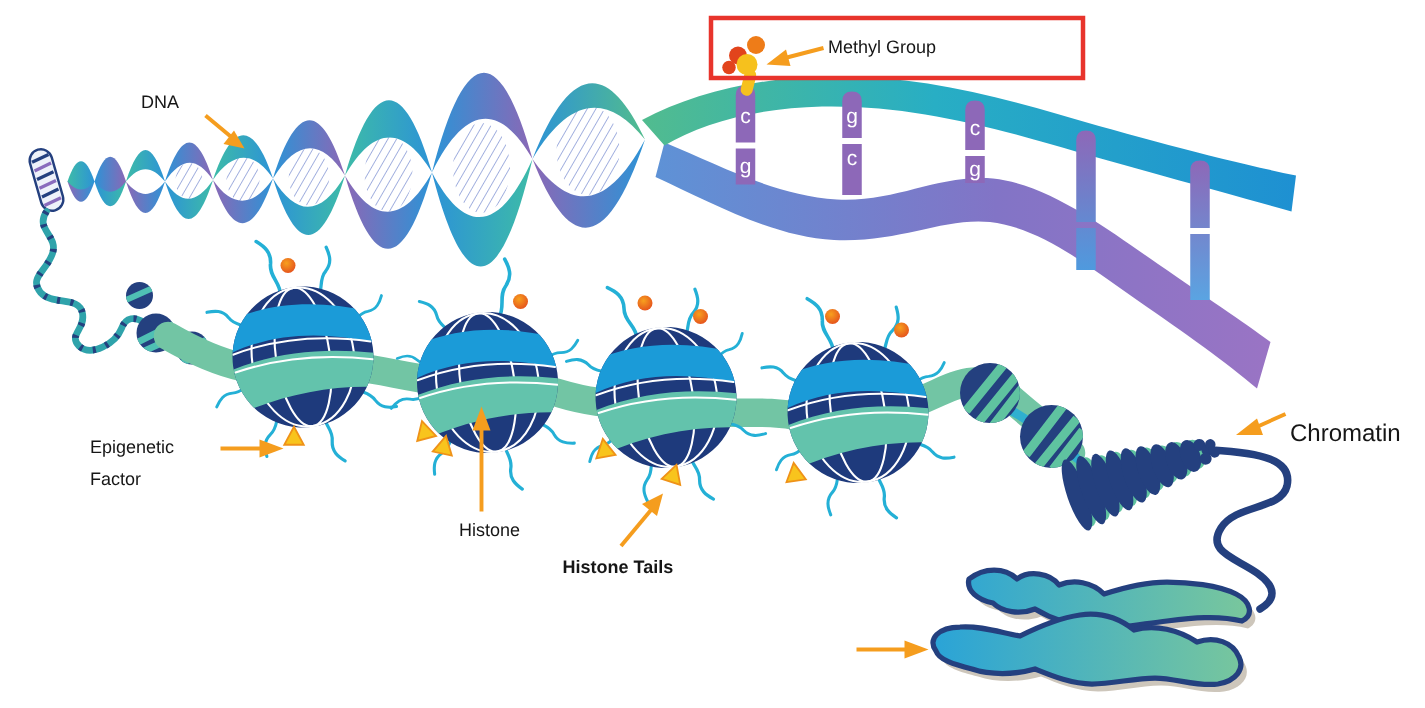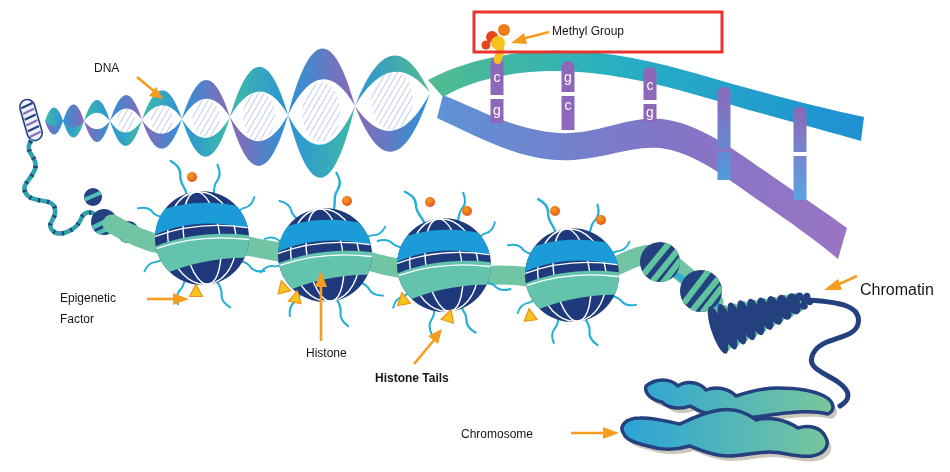--- a/index.html
+++ b/index.html
@@ -389,14 +389,13 @@
 
   <div class="lbl" style="left:94px;top:58px;">DNA</div>
   <div class="lbl" style="left:552px;top:21px;">Methyl Group</div>
   <div class="lbl" style="left:60px;top:288px;">
     <span style="display:block;">Epigenetic</span>
     <span style="display:block;">Factor</span>
   </div>
   <div class="lbl" style="left:294px;top:343px;margin-left:12px;">Histone</div>
   <div class="lbl" style="left:375px;top:368px;font-weight:bold;">Histone Tails</div>
   <div class="lbl" style="left:860px;top:263px;font-size:16px;margin-top:16px;">Chromatin</div>
-  <div class="lbl" style="left:461px;top:424px;">Chromosome</div>
 </div>
 
 </body></html>

